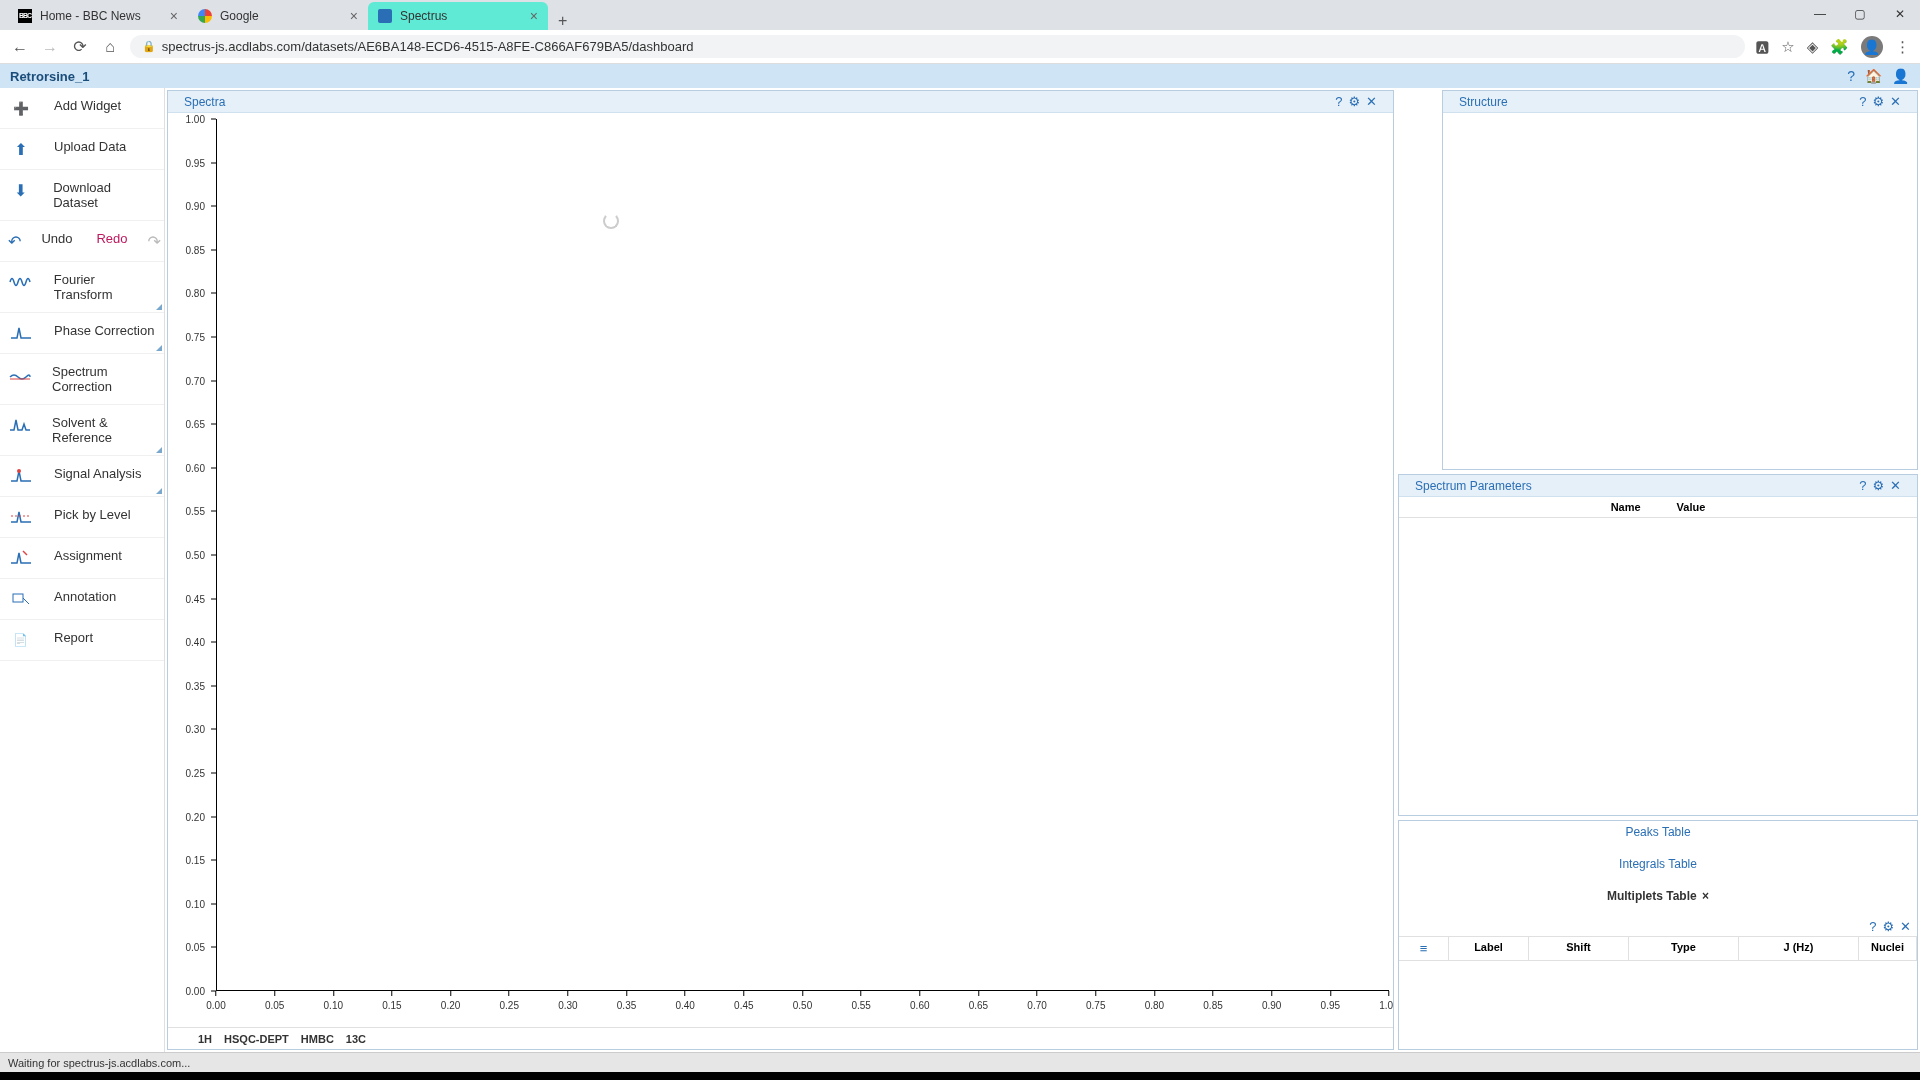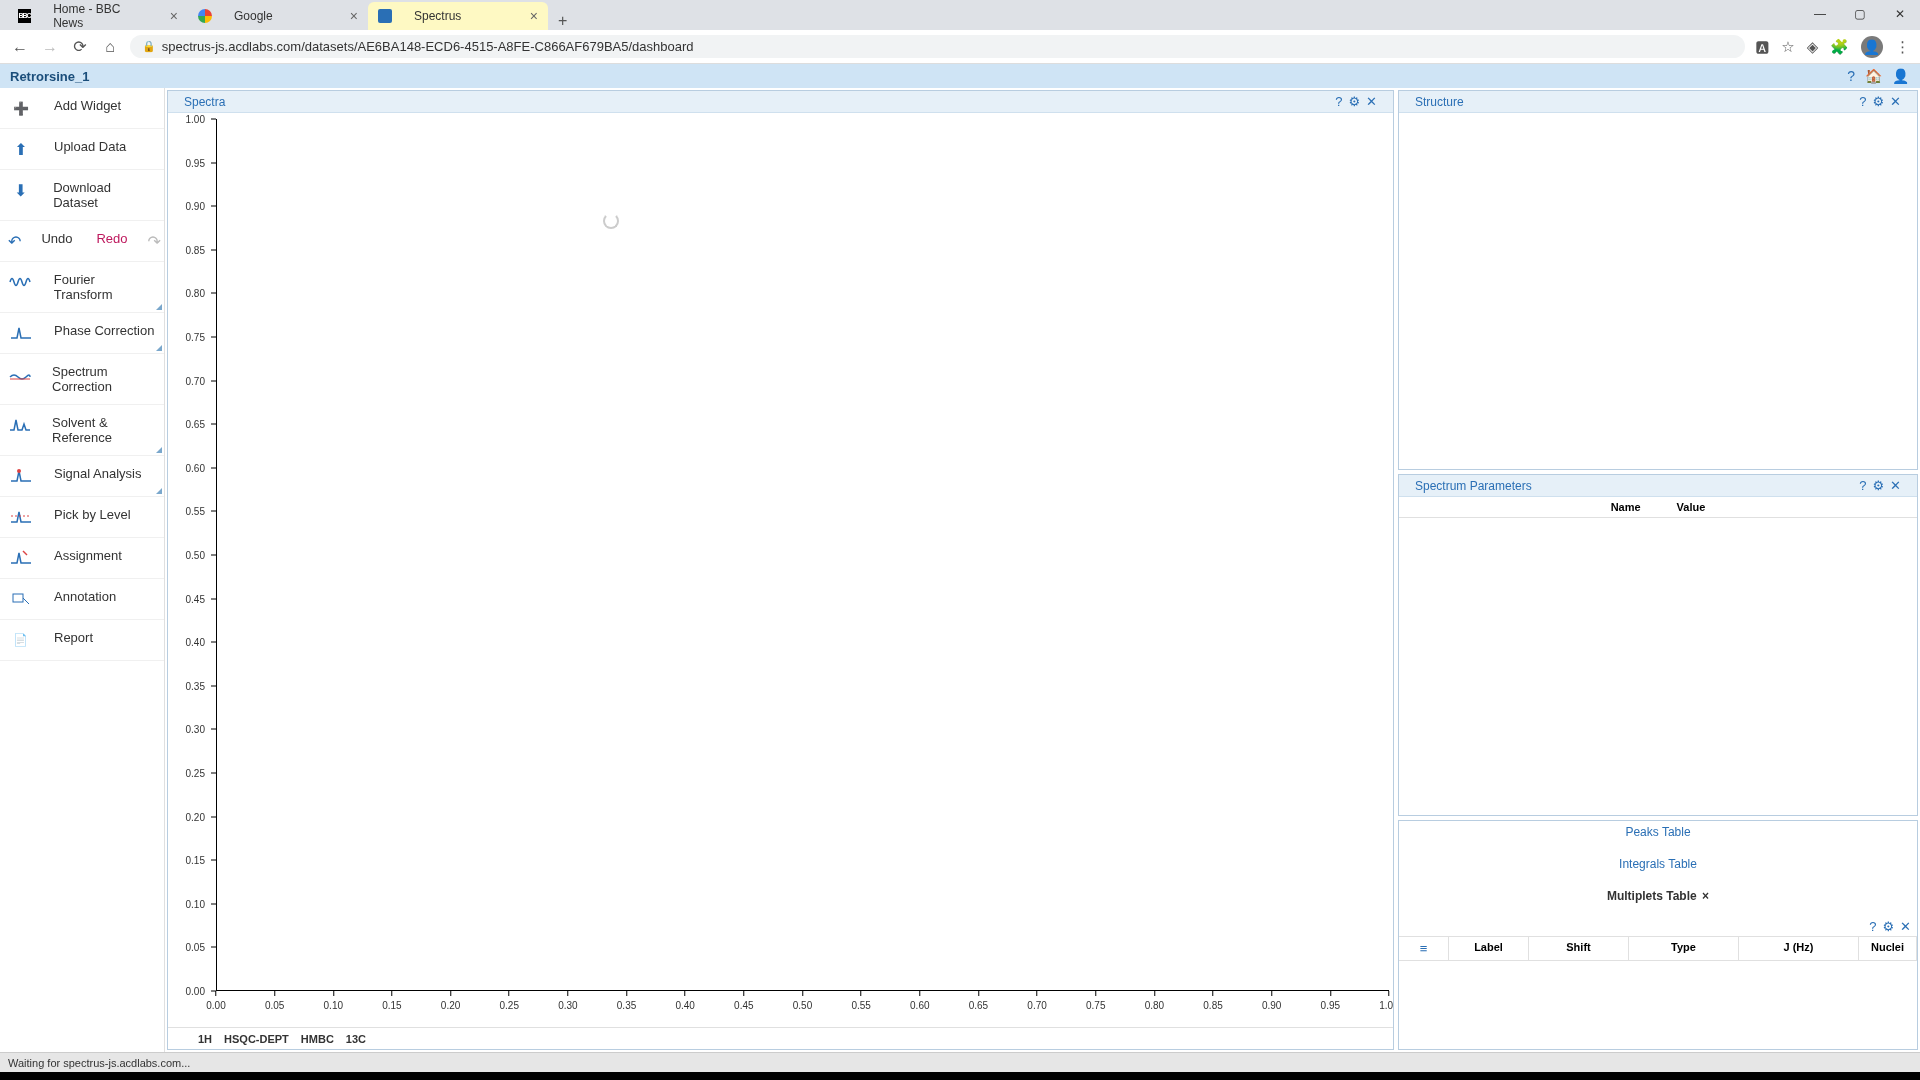--- a/index.html
+++ b/index.html
@@ -1,19 +1,19 @@
 <!DOCTYPE html>
 <html><head>
 <meta charset="utf-8">
 <style>
 * { margin: 0; padding: 0; box-sizing: border-box; font-family: "Segoe UI", Arial, sans-serif; }
 body { width: 1920px; height: 1080px; background: #fff; overflow: hidden; display: flex; flex-direction: column; }
 .tab-strip { background: #dee1e6; display: flex; align-items: flex-end; height: 30px; padding-left: 8px; }
-.tab { display: flex; align-items: center; gap: 22px; padding: 5px 10px; font-size: 12px; color: #333; width: 180px; height: 28px; border-radius: 6px 6px 0 0; cursor: pointer; }
-.tab.active { background: #fef9c3; }
+.tab { display: flex; align-items: center; gap: 8px; padding: 5px 10px; font-size: 12px; color: #333; width: 180px; height: 28px; border-radius: 6px 6px 0 0; cursor: pointer; }
+.tab.active { background: #5eead4; }
 .tab .favicon { width: 14px; height: 14px; display: inline-block; }
 .tab .bbc { background: #000; color: #fff; font-size: 7px; font-weight: bold; text-align: center; line-height: 14px; letter-spacing: -1px; }
 .tab .google { border-radius: 50%; background: conic-gradient(#ea4335 0 25%, #fbbc05 0 50%, #34a853 0 75%, #4285f4 0); }
 .tab .spectrus { background: #2a6fb5; border-radius: 2px; position: relative; }
 .tab .close { margin-left: auto; color: #666; font-size: 14px; line-height: 1; }
 .new-tab { padding: 0 10px; font-size: 16px; color: #555; cursor: pointer; }
 .addr-bar { background: #fff; display: flex; align-items: center; gap: 10px; padding: 4px 10px; height: 34px; border-bottom: 1px solid #ddd; }
 .nav-btn { color: #555; font-size: 16px; width: 20px; text-align: center; cursor: pointer; }
 .nav-btn.disabled { color: #bbb; cursor: default; }
 .url-box { flex: 1; display: flex; align-items: center; gap: 6px; background: #f1f3f4; border-radius: 14px; padding: 4px 12px; font-size: 13px; color: #333; }
@@ -57,21 +57,21 @@
 .x-line { position: absolute; left: 48px; right: 4px; bottom: 36px; height: 1px; background: #000; }
 .x-axis { position: absolute; left: 48px; right: 4px; bottom: 0; height: 36px; }
 .x-tick { position: absolute; top: 0; display: flex; flex-direction: column; align-items: center; transform: translateX(-50%); }
 .x-tick .mk { width: 1px; height: 5px; background: #000; }
 .x-tick .lbl { margin-top: 4px; font-size: 10px; }
 .spinner { position: absolute; left: 435px; top: 100px; width: 16px; height: 16px; border: 2px solid #ccc; border-top-color: transparent; border-radius: 50%; }
 
 .chart-tabs { display: flex; gap: 12px; padding: 4px 30px; font-size: 11px; font-weight: bold; color: #333; border-top: 1px solid #e0e0e0; height: 22px; align-items: center; }
 .chart-tabs span { cursor: pointer; }
 
-.structure-panel { height: 380px; }
+.structure-panel { height: 380px; margin-left: 44px; }
 .params-panel { flex: 1; }
 .tables-panel { height: 230px; }
 
 .param-header { display: flex; justify-content: center; gap: 36px; padding: 4px; font-size: 11px; font-weight: bold; border-bottom: 1px solid #e0e0e0; }
 
 .table-tabs { display: flex; gap: 14px; padding: 2px 6px; font-size: 12px; align-items: center; flex-direction: column; }
 .table-tabs .ttab { color: #2a6fb5; cursor: pointer; padding: 2px 2px; }
 .table-tabs .ttab.active { font-weight: bold; color: #333; }
 .table-tabs .tt-close { font-size: 12px; margin-left: 2px; }
 .table-tabs .p-icons { margin-left: auto; display: flex; gap: 6px; color: #2a6fb5; font-size: 13px; }

